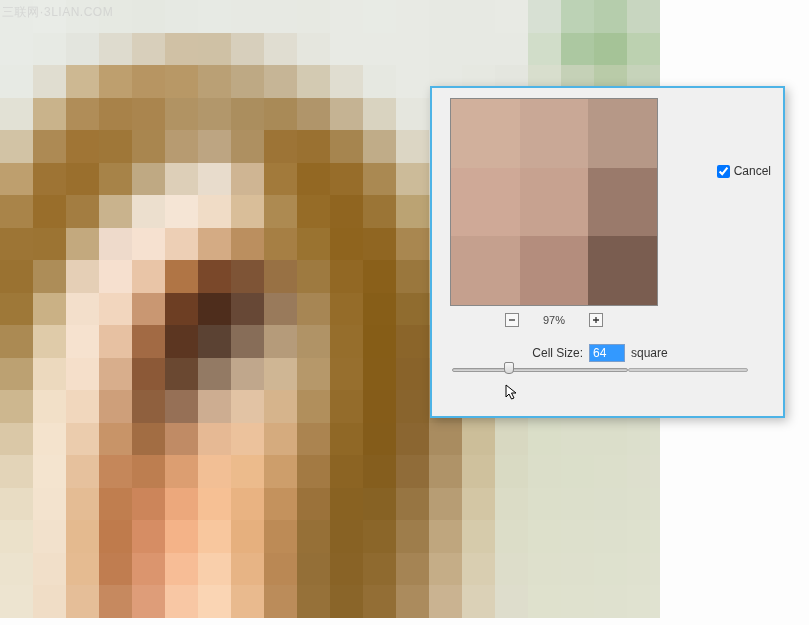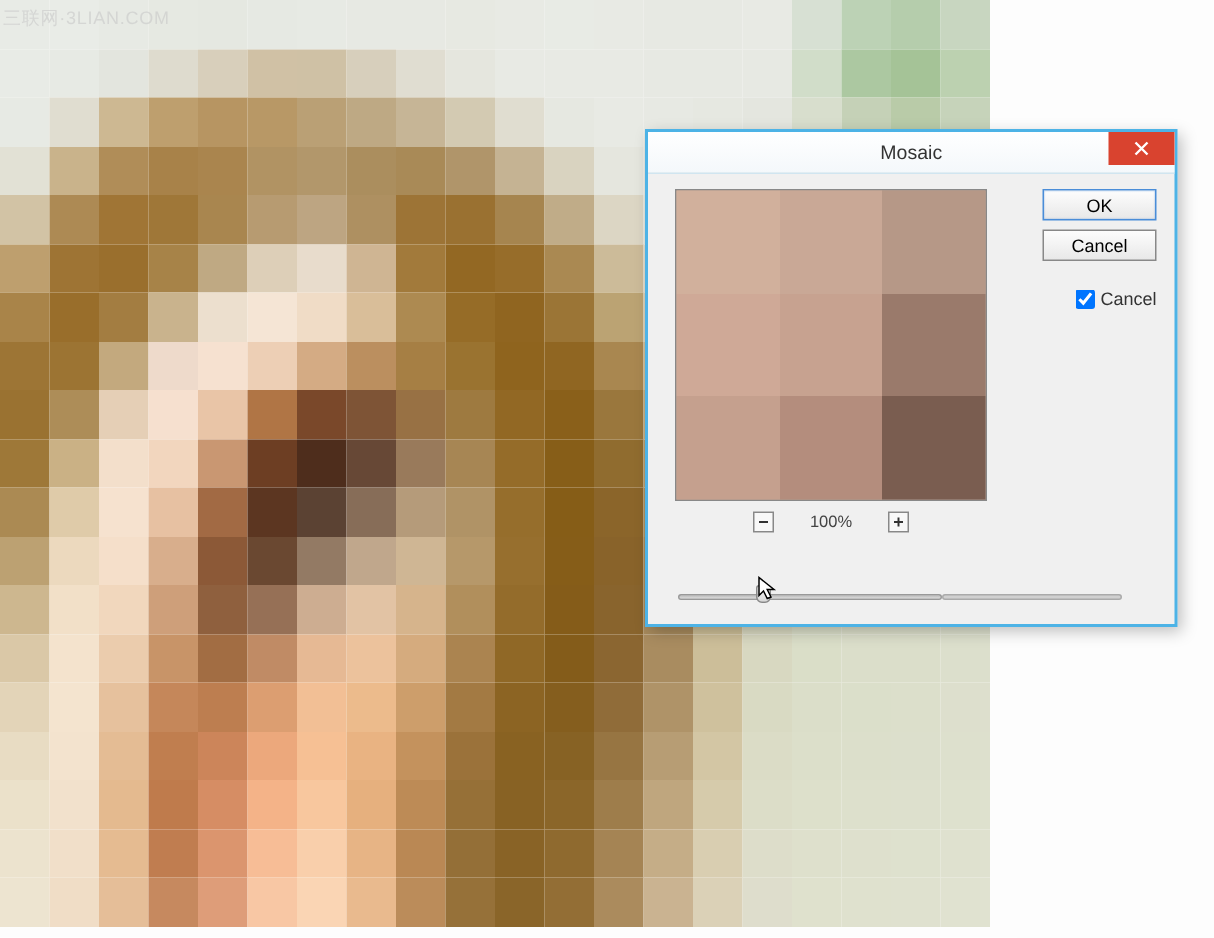--- a/index.html
+++ b/index.html
@@ -606,68 +606,57 @@
       <div style="background: rgb(219, 209, 183);"></div>
       <div style="background: rgb(222, 221, 204);"></div>
       <div style="background: rgb(223, 225, 205);"></div>
       <div style="background: rgb(223, 225, 206);"></div>
       <div style="background: rgb(223, 225, 207);"></div>
       <div style="background: rgb(224, 226, 208);"></div>
     </div>
 </div>
 
 <div class="dialog">
-  <div class="titlebar">
-    <span class="titlebar-title">Mosaic</span>
-    <div class="close-btn">
-      <svg width="10" height="10" viewBox="0 0 10 10">
-          <path d="M1 1 L9 9 M9 1 L1 9" stroke="#fff" stroke-width="1.6"></path>
-        </svg>
-    </div>
-  </div>
   <div class="dialog-body">
     <div class="preview-box" id="preview-grid">
         <div style="background: rgb(209, 176, 156);"></div>
         <div style="background: rgb(201, 168, 150);"></div>
         <div style="background: rgb(182, 152, 135);"></div>
         <div style="background: rgb(207, 169, 151);"></div>
         <div style="background: rgb(199, 162, 144);"></div>
         <div style="background: rgb(154, 122, 107);"></div>
         <div style="background: rgb(197, 160, 142);"></div>
         <div style="background: rgb(180, 141, 125);"></div>
         <div style="background: rgb(122, 93, 80);"></div>
       </div>
 
     <div class="zoom-row">
       <div class="zoom-btn">
         <svg width="8" height="8" viewBox="0 0 8 8">
             <path d="M1 4 H7" stroke="#333" stroke-width="1.3"></path>
           </svg>
       </div>
-      <span>100%</span>
+      <span>97%</span>
       <div class="zoom-btn">
         <svg width="8" height="8" viewBox="0 0 8 8">
             <path d="M1 4 H7 M4 1 V7" stroke="#333" stroke-width="1.3"></path>
           </svg>
       </div>
     </div>
 
+    <div class="cell-size-row">
+      <span>Cell Size:</span>
+      <input class="cell-input selected" value="64" style="">
+      <span>square</span>
+    </div>
 
     <div class="slider-track"></div>
     <div class="slider-track-after"></div>
     <div class="slider-thumb"></div>
 
-    <div class="btn-col">
-      <div class="dlg-btn ok">
-          <span>OK</span>
-        </div>
-      <div class="dlg-btn">
-          <span>Cancel</span>
-        </div>
-    </div>
 
     <label class="preview-check">
       <input type="checkbox" checked="" style="">
       <span>Cancel</span>
     </label>
   </div>
 </div>
 
 <svg class="cursor-arrow" viewBox="0 0 14 18">
   <path d="M1 1 L1 13 L4 10 L6.5 15 L9 14 L6.5 9 L11 9 Z" fill="#fff" stroke="#000" stroke-width="1"></path>

